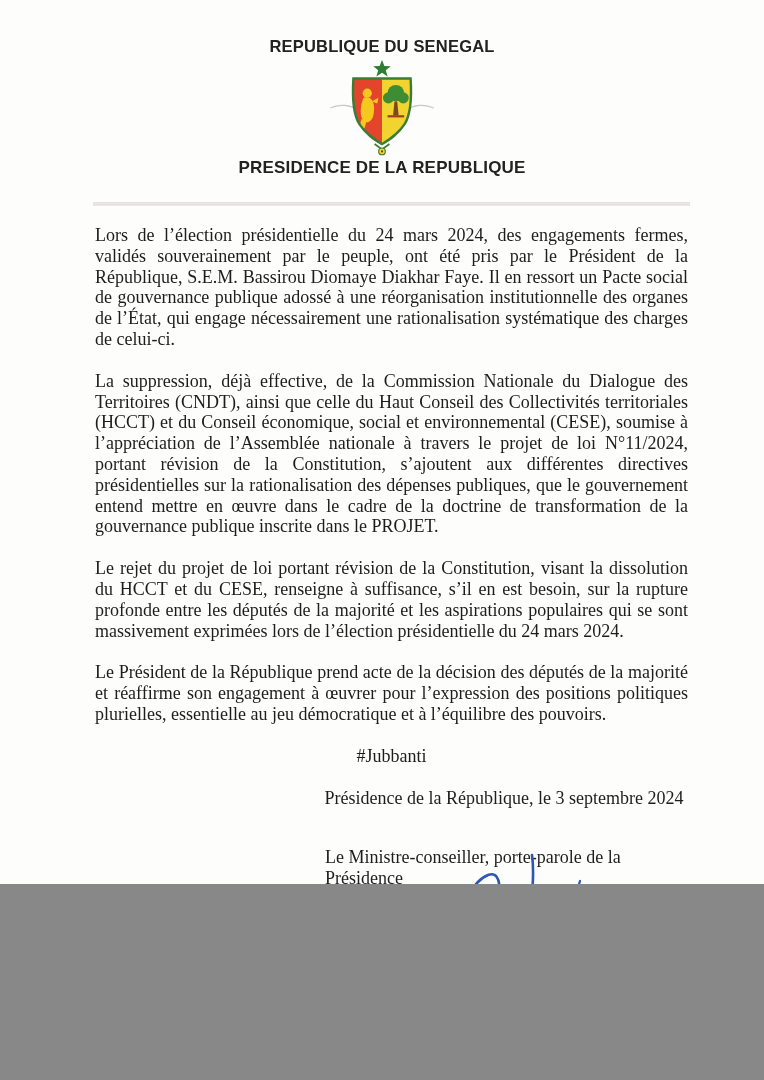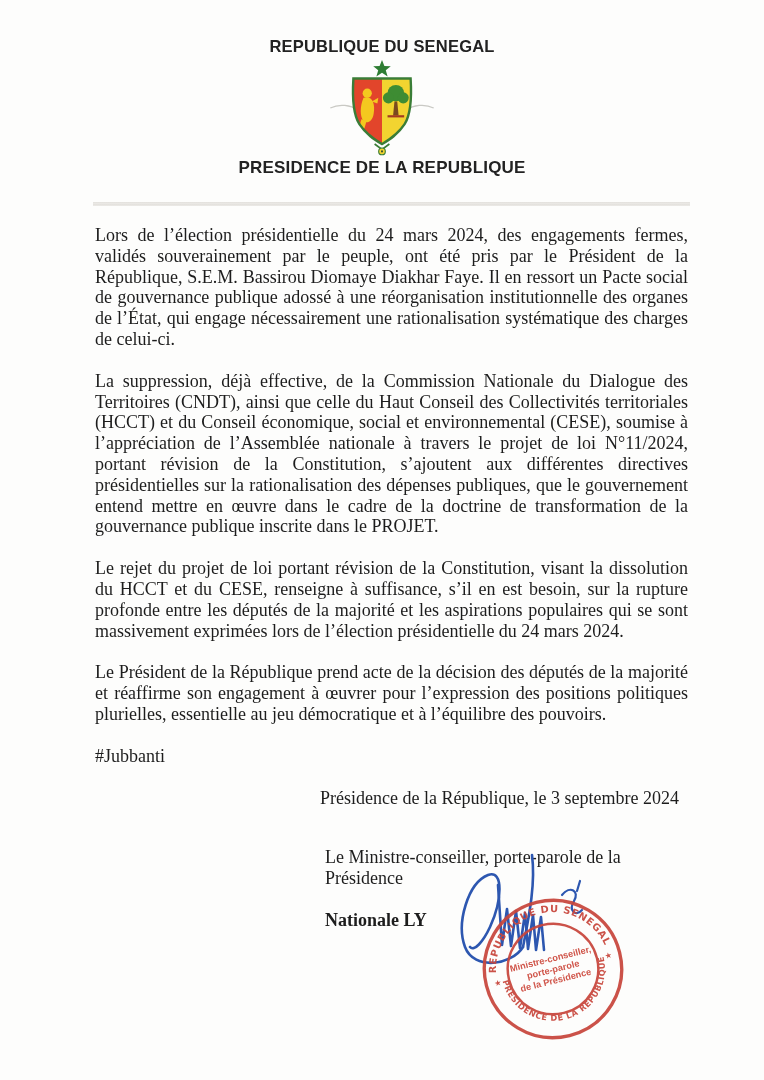--- a/index.html
+++ b/index.html
@@ -1,20 +1,20 @@
 <!DOCTYPE html>
 <html><head>
 <meta charset="utf-8">
 <style>
   * { margin: 0; padding: 0; box-sizing: border-box; }
   html, body { background: #888; }
   .page {
     position: relative;
     width: 764px;
-    height: 1080px;
+    height: 884px;
     margin: 0 auto;
     background: #fdfdfc;
     overflow: hidden;
     font-family: "Liberation Serif", serif;
     color: #1c1c1c;
   }
   
   .doc-header { padding-top: 37px; text-align: center; }
   .republic-title {
     font-family: "Liberation Sans", sans-serif;
@@ -50,22 +50,22 @@
   }
   
   .body-text {
     margin: 19px 76px 0 95px;
     font-size: 18px;
     line-height: 20.8px;
     text-align: justify;
     color: #1d1d1d;
   }
   .body-text p { margin-bottom: 21px; }
-  .hashtag { text-align: left; margin-top: 0; }
-  .dateline { margin-left: 225px; margin-top: 12px; text-align: left; margin-bottom: 0; }
+  .hashtag { text-align: center; margin-top: 0; }
+  .dateline { margin-left: 225px; margin-top: 12px; text-align: center; margin-bottom: 0; }
   .sig-title { margin-left: 230px; margin-top: 39px; text-align: left; margin-bottom: 0; }
   .sig-name { margin-left: 230px; margin-top: 14px; font-weight: 700; text-align: left; }
   
   .signature-svg { position: absolute; left: 428px; top: 851px; width: 165px; height: 148px; }
   .stamp-svg { position: absolute; left: 480px; top: 896px; width: 146px; height: 146px; opacity: 0.93; }
   .stamp-arc {
     font-family: "DejaVu Sans", sans-serif;
     font-weight: 700;
   }
   .stamp-center {

